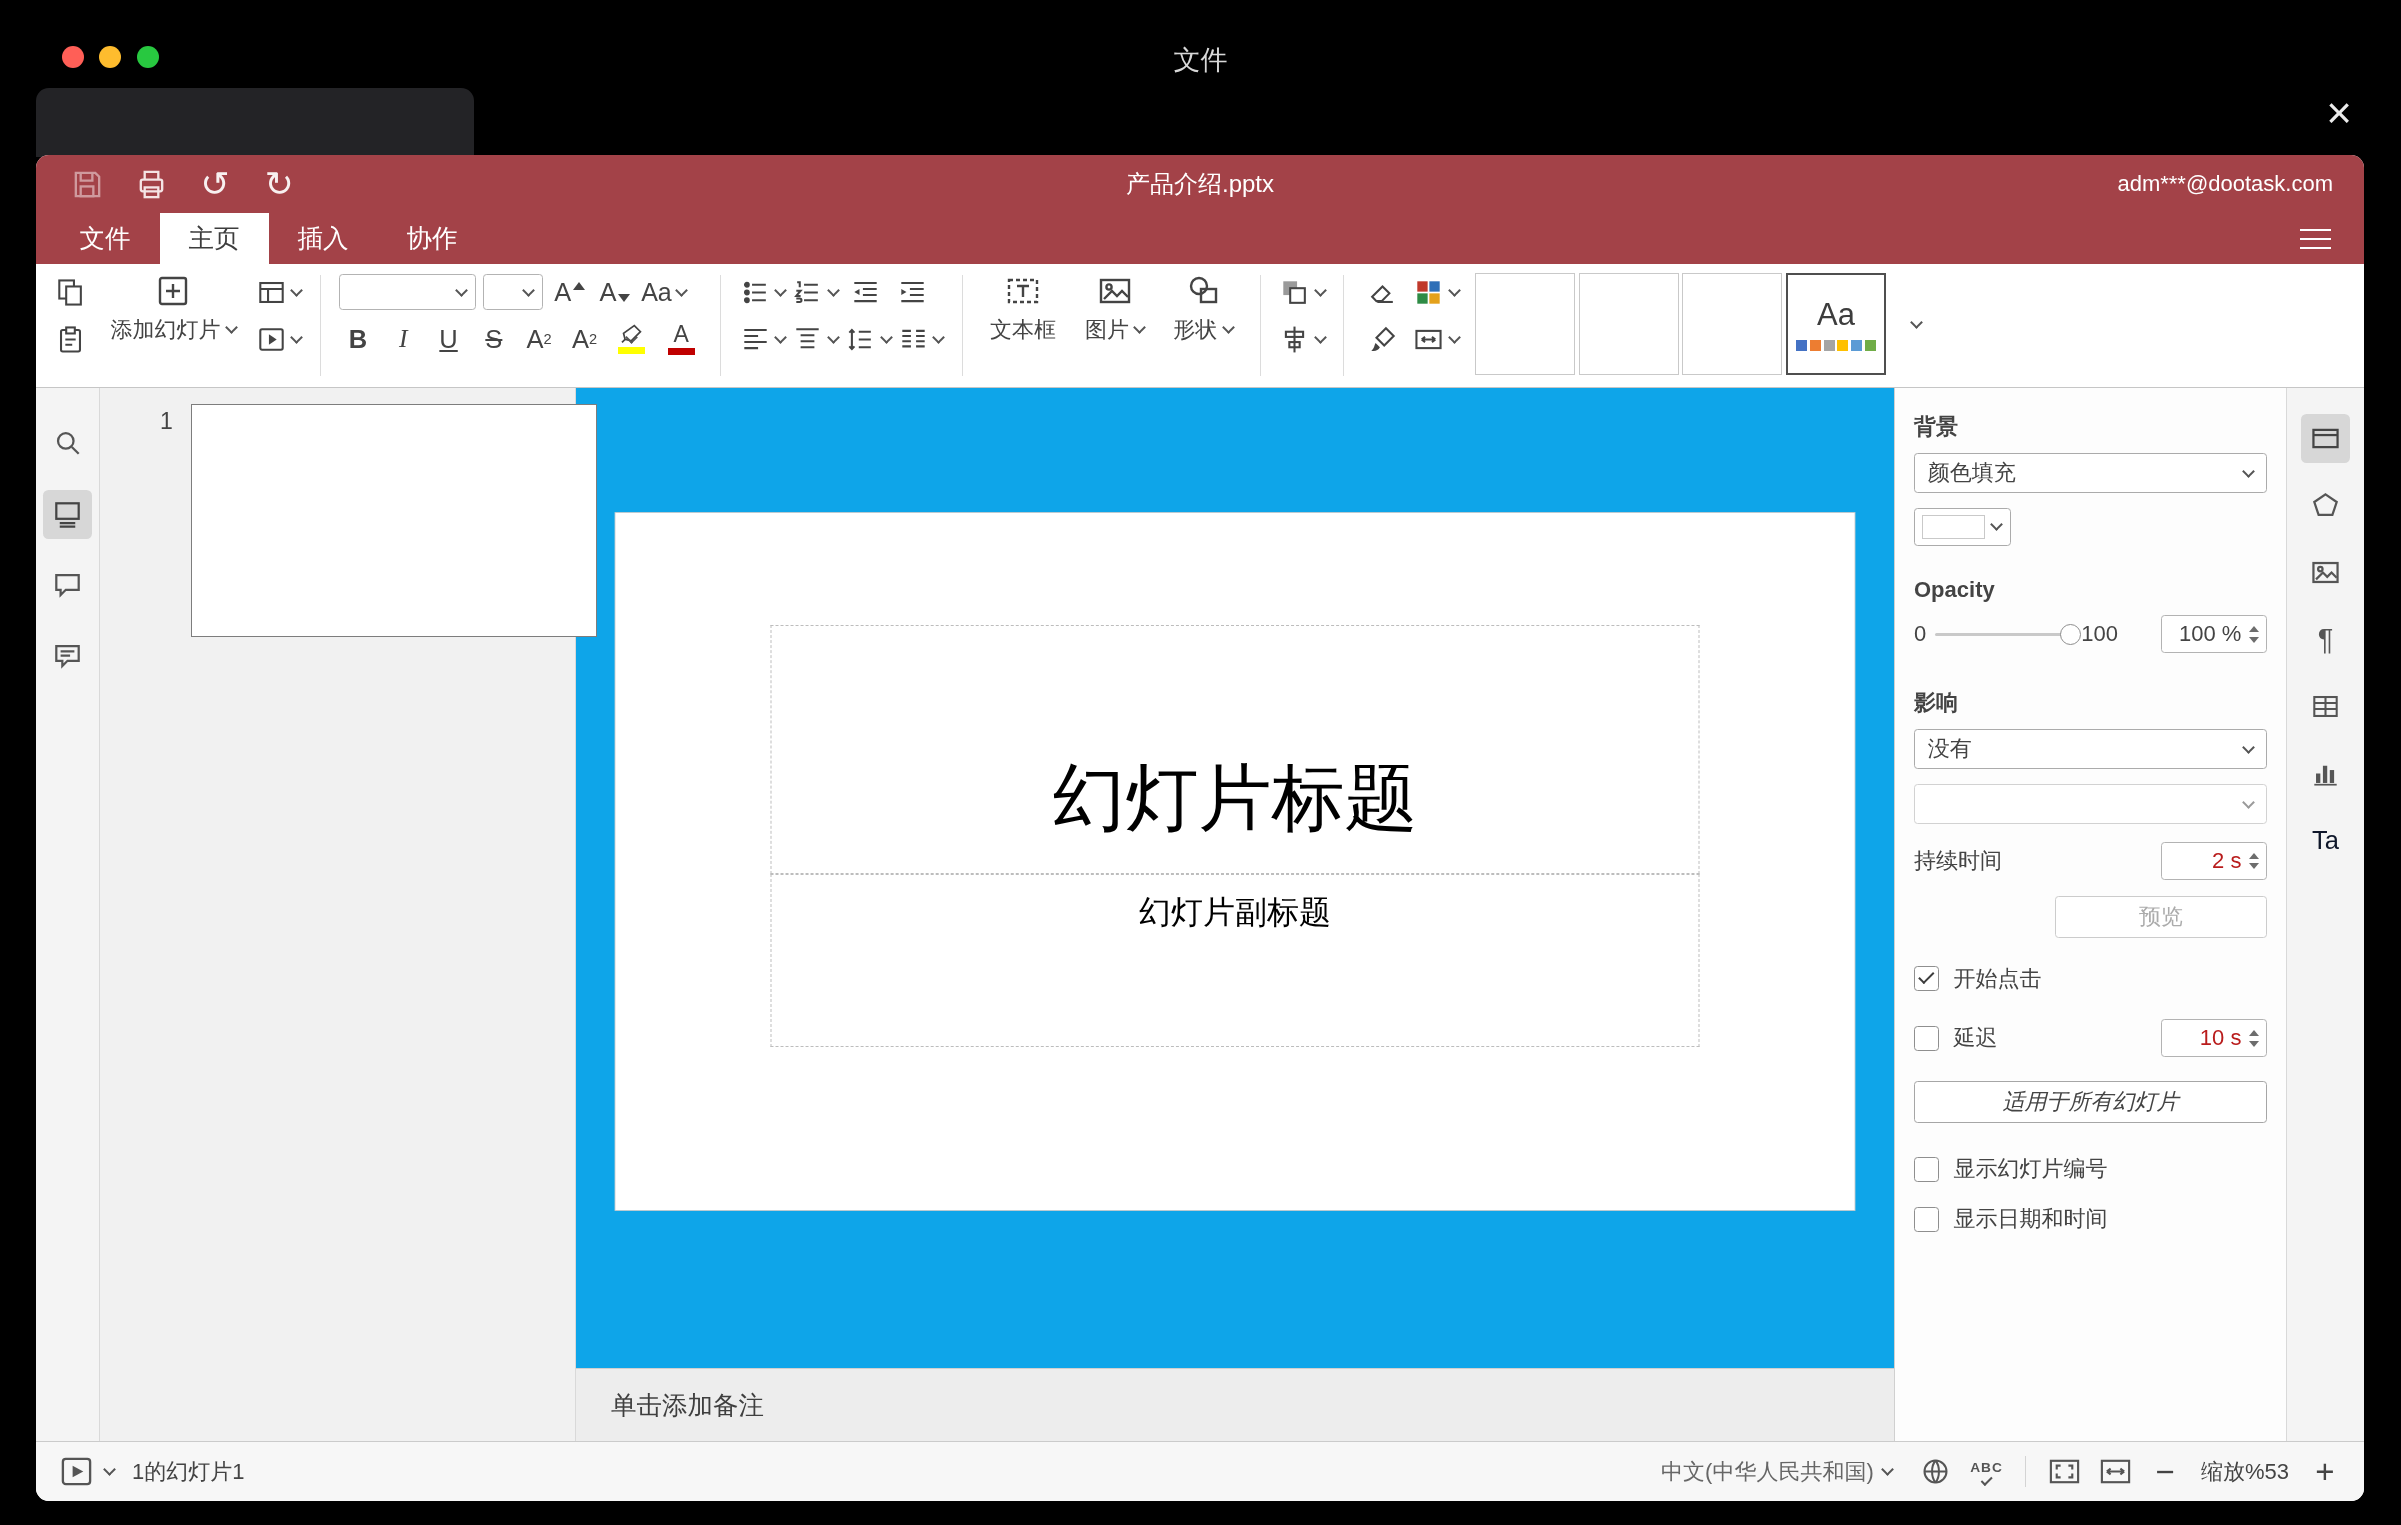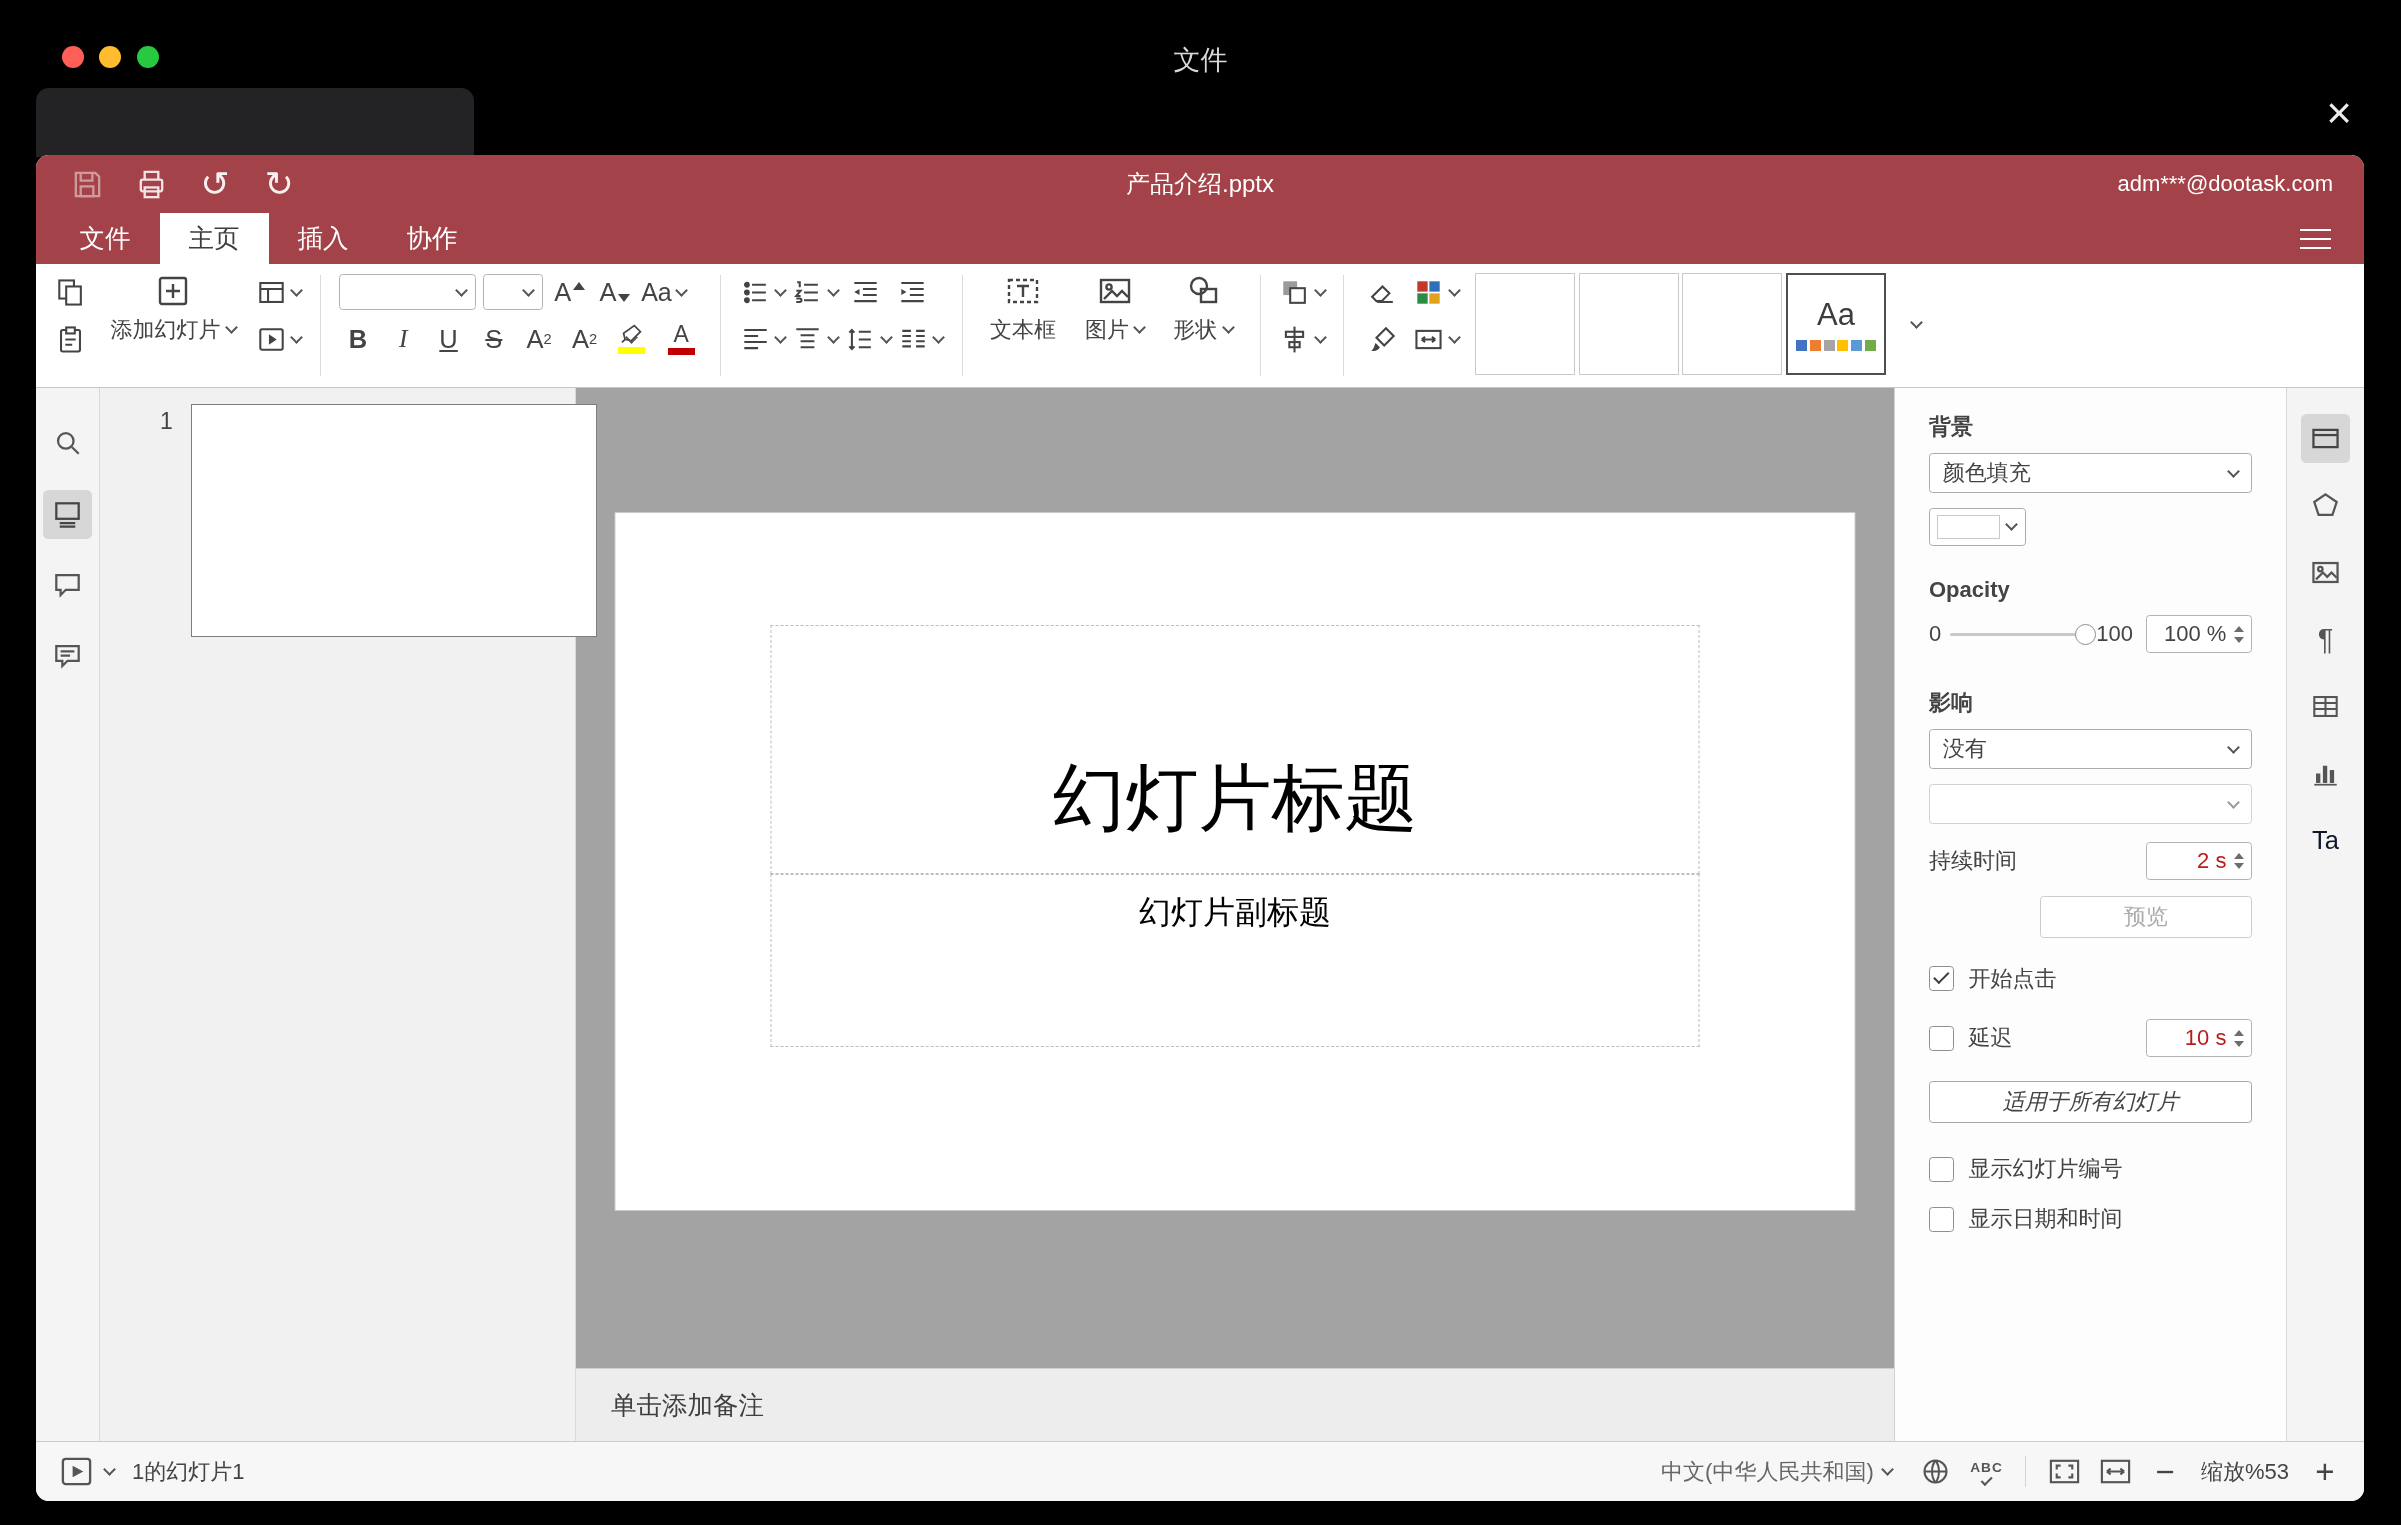--- a/index.html
+++ b/index.html
@@ -70,30 +70,30 @@
   .gal-expand{width:40px;height:102px;display:flex;align-items:center;justify-content:center;}
 
   
   .workarea{flex:1;display:flex;min-height:0;}
   .left-strip{width:64px;background:#f4f4f4;border-right:0.9px solid #d9d9d9;display:flex;flex-direction:column;align-items:center;padding-top:31px;gap:22px;flex:0 0 auto;}
   .strip-btn{width:49px;height:49px;display:flex;align-items:center;justify-content:center;border-radius:5.5px;}
   .strip-btn.active{background:#d7d7d7;}
   .slides-panel{width:476px;background:#f1f1f1;border-right:0.9px solid #d9d9d9;position:relative;flex:0 0 auto;}
   .thumb-num{position:absolute;left:60px;top:20px;font-size:23px;color:#444;}
   .thumb{position:absolute;left:91px;top:16.4px;width:406px;height:233px;background:#fff;border:1.8px solid #7d7d7d;}
-  .center{flex:1;display:flex;flex-direction:column;background:#a3a3a3;min-width:0;}
+  .center{flex:1;display:flex;flex-direction:column;background:#0ea5e9;min-width:0;}
   .canvas{flex:1;position:relative;}
   .slide{position:absolute;left:50%;transform:translateX(-50%);top:125px;width:1239px;height:697px;background:#fff;box-shadow:0 0 0 0.9px #cfcfcf;}
   .ph{position:absolute;left:155px;right:155px;border:1.8px dashed #bdbdbd;display:flex;justify-content:center;color:#000;}
   .ph-title{top:112px;height:249px;align-items:flex-end;padding-bottom:24px;font-size:73px;}
   .ph-sub{top:361px;height:173px;align-items:flex-start;padding-top:16.4px;font-size:32px;}
   .notes{height:73px;border-top:0.9px solid #cfcfcf;background:#ededed;display:flex;align-items:center;padding-left:35px;font-size:25.5px;color:#3f3f3f;flex:0 0 auto;}
 
   
-  .right-panel{width:392px;background:#fdfdfd;border-left:0.9px solid #d0d0d0;padding:24px 34px;font-size:22px;color:#444;flex:0 0 auto;}
+  .right-panel{width:392px;background:#fdfdfd;border-left:0.9px solid #d0d0d0;padding:24px 19px;font-size:22px;color:#444;flex:0 0 auto;}
   .rp-label{font-weight:bold;margin-bottom:11px;}
   .select{height:40px;border:0.9px solid #ababab;border-radius:3.6px;background:#fff;display:flex;align-items:center;justify-content:space-between;padding:0 12.8px;}
   .select.disabled{border-color:#d2d2d2;color:#9a9a9a;}
   .color-ctl{width:97px;height:38px;border:0.9px solid #ababab;border-radius:3.6px;display:flex;align-items:center;margin-top:14.6px;background:#fff;}
   .swatch{flex:1;height:24px;margin:0 7.3px;border:0.9px solid #c9c9c9;background:#fff;}
   .color-ctl .chev{margin-right:9px;}
   .slider-row{display:flex;align-items:center;gap:9px;margin-top:12.8px;}
   .track{position:relative;width:137px;height:3.6px;background:#c9c9c9;border-radius:1.8px;}
   .knob{position:absolute;right:-9px;top:-9px;width:21px;height:21px;border-radius:50%;background:#fff;border:1.8px solid #8d8d8d;}
   .spin{width:106px;height:38px;border:0.9px solid #b3b3b3;border-radius:3.6px;background:#fff;display:flex;align-items:center;justify-content:flex-end;padding-right:7.3px;gap:7.3px;margin-left:auto;}

